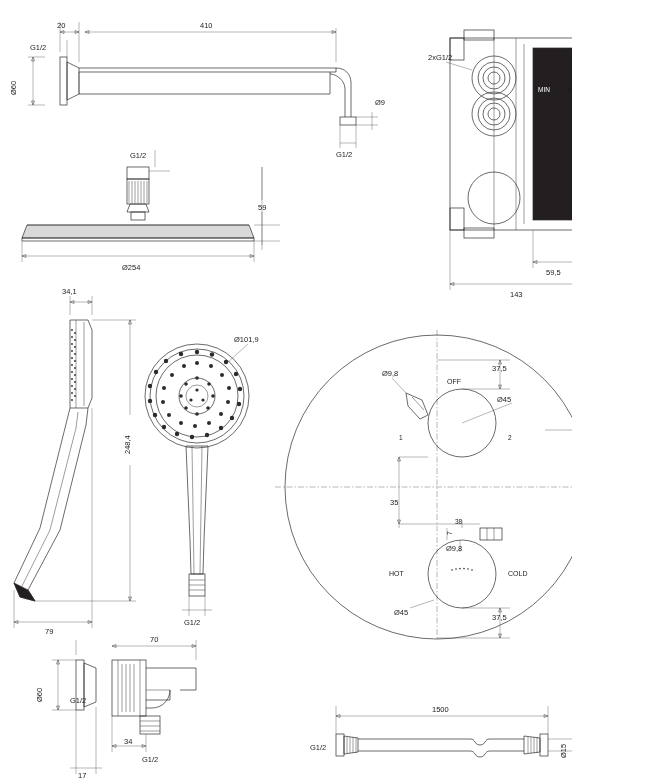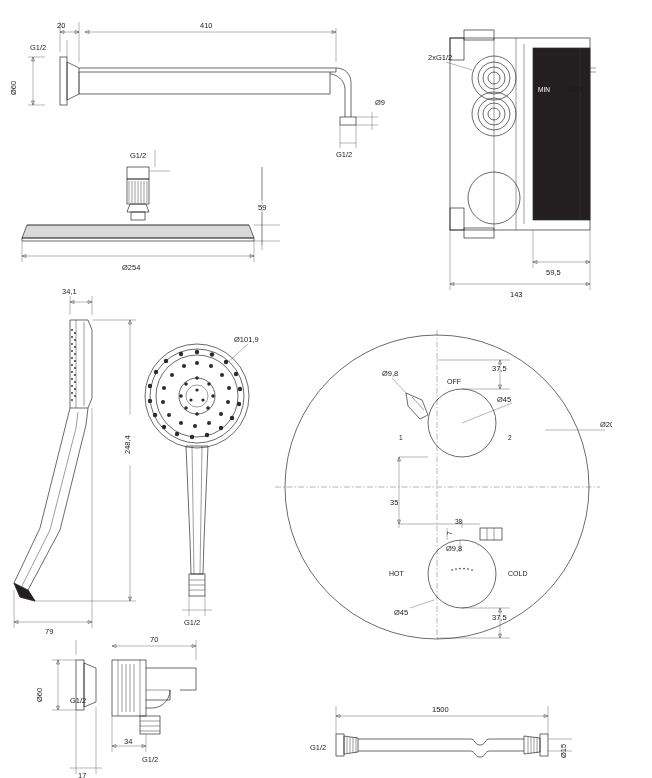--- a/index.html
+++ b/index.html
@@ -9,21 +9,20 @@
   }
   body {
     font-family: "Liberation Sans", sans-serif;
   }
   #sheet {
     position: relative;
     width: 572px;
     height: 778px;
     background: #ffffff;
     overflow: hidden;
-    padding-left: 40px;
   }
   #sheet svg {
     position: absolute;
     left: 0;
     top: 0;
   }
   .dim-text {
     font-family: "Liberation Sans", sans-serif;
     font-size: 7.5px;
     fill: #1a1a1a;

